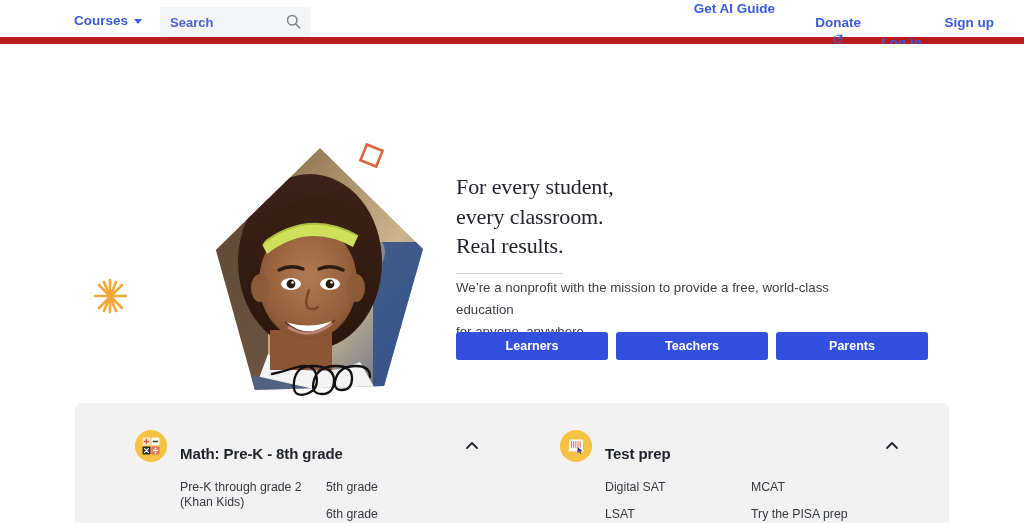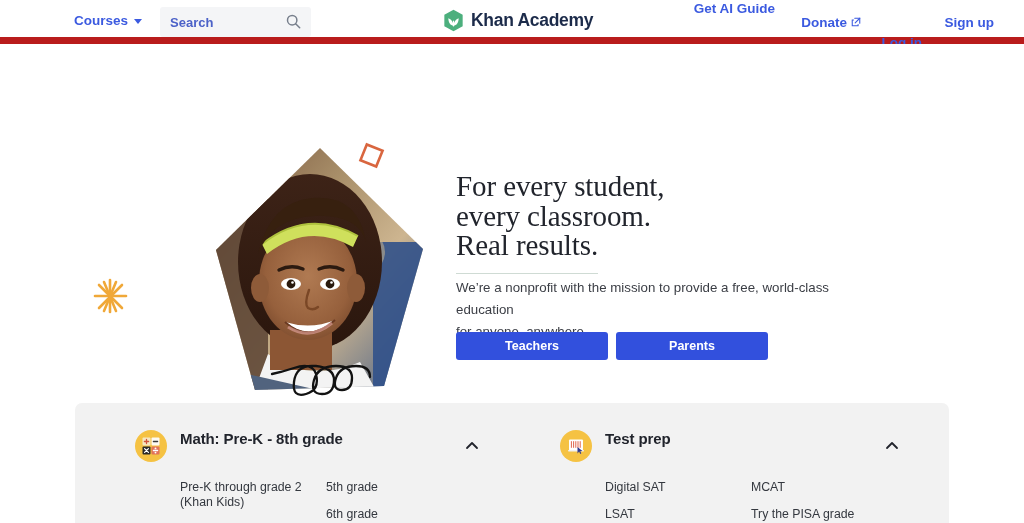--- a/index.html
+++ b/index.html
@@ -60,38 +60,38 @@
   .logo-text {
     font-size: 17.5px; font-weight: 700; color: #1c2b4a;
     letter-spacing: -0.3px;
   }
   .nav-link {
     color: #3b5ae0; font-size: 13.5px; font-weight: 600;
     cursor: pointer; white-space: nowrap;
     display: flex; align-items: center; gap: 4px;
   }
   .nl-ai   { position: absolute; right: 249px; top: 1px; }
-  .nl-don  { position: absolute; right: 163px; top: 15px; }
+  .nl-don  { position: absolute; right: 163px; top: 15px; flex-direction: column; }
   .nl-log  { position: absolute; right: 102px; top: 15px; margin-top: 20px; }
   .nl-sign { position: absolute; right: 30px;  top: 15px; }
   .ext-icon { width: 10px; height: 10px; margin-bottom: 2px; }
   .ext-icon path { stroke: #3b5ae0; stroke-width: 1.3; fill: none; stroke-linecap: round; }
 
   
   .hero { position: relative; width: 1024px; height: 355px; background:#fff; }
 
   .hero-art {
     position: absolute; left: 88px; top: 78px;
     width: 350px; height: 285px;
   }
 
   .headline {
     position: absolute; left: 456px; top: 128px;
     font-family: "Liberation Serif", serif;
-    font-size: 29px; line-height: 29.5px;
+    font-size: 22px; line-height: 29.5px;
     color: #21242c; font-weight: 400;
     letter-spacing: -0.1px;
   }
   .headline .underlined {
     border-bottom: 1.5px solid #cfdbd4;
     padding-bottom: 12px;
     display: inline-block;
   }
   .subtext {
     position: absolute; left: 456px; top: 233px;
@@ -120,21 +120,21 @@
     border-radius: 7px 7px 0 0;
     overflow: hidden;
   }
   .panel-cols {
     display: flex;
     padding: 27px 0 0 0;
   }
   .panel-col { width: 437px; position: relative; }
 
   .cat-head {
-    display: flex; align-items: flex-start;
+    display: flex; align-items: flex-end;
     padding-left: 59px;
     position: relative; height: 32px;
     cursor: pointer;
   }
   .cat-icon {
     position: absolute; left: 60px; top: 0;
     width: 32px; height: 32px; border-radius: 50%;
     background: #f5c243;
     display: flex; align-items: center; justify-content: center;
   }
@@ -176,29 +176,20 @@
   </div>
 
   <div class="searchbox">
     <span class="sr-text">Search</span>
     <svg class="search-icon" viewBox="0 0 16 16">
       <circle cx="6.6" cy="6.6" r="5"></circle>
       <line x1="10.3" y1="10.3" x2="14.6" y2="14.6"></line>
     </svg>
   </div>
 
-  <div class="logo">
-    <svg class="logo-mark" viewBox="0 0 22 24">
-      <path d="M11 0.7 L20.6 6.1 V17.9 L11 23.3 L1.4 17.9 V6.1 Z" fill="#4caf7d"></path>
-      <path d="M11 17.6 C11 13.4 13.6 10.6 16.4 9.6 C16.4 14.2 14.2 17.1 11 17.6 Z" fill="#ffffff"></path>
-      <path d="M11 17.6 C11 13.4 8.4 10.6 5.6 9.6 C5.6 14.2 7.8 17.1 11 17.6 Z" fill="#ffffff"></path>
-      <rect x="10.4" y="12.2" width="1.2" height="6" fill="#ffffff"></rect>
-    </svg>
-    <span class="logo-text">Khan Academy</span>
-  </div>
 
   <div class="nav-link nl-ai">
     <span>Get AI Guide</span>
   </div>
 
   <div class="nav-link nl-don">
     <span>Donate</span>
     <svg class="ext-icon" viewBox="0 0 12 12">
       <path d="M4.5 1.5 H10.5 V7.5"></path>
       <path d="M10.5 1.5 L5 7"></path>
@@ -300,20 +291,21 @@
     <div>every classroom.</div>
     <div><span class="underlined">Real results.</span></div>
   </div>
 
   <div class="subtext">
     <span>We’re a nonprofit with the mission to provide a free, world-class education</span><br>
     <span>for anyone, anywhere.</span>
   </div>
 
   <div class="cta-row">
+    <button class="cta-btn">Learners</button>
     <button class="cta-btn">Teachers</button>
     <button class="cta-btn">Parents</button>
   </div>
 </div>
 
 <div class="panel">
   <div class="panel-cols">
 
     <div class="panel-col col-1">
       <div class="cat-head">
@@ -368,19 +360,19 @@
           <path d="M3 10 L8 5 L13 10"></path>
         </svg>
       </div>
       <div class="links-grid">
         <div class="links-col">
           <span class="course-link">Digital SAT</span>
           <span class="course-link">LSAT</span>
         </div>
         <div class="links-col">
           <span class="course-link">MCAT</span>
-          <span class="course-link">Try the PISA grade</span>
+          <span class="course-link">Try the PISA prep</span>
         </div>
       </div>
     </div>
 
   </div>
 </div>
 
 </body></html>

